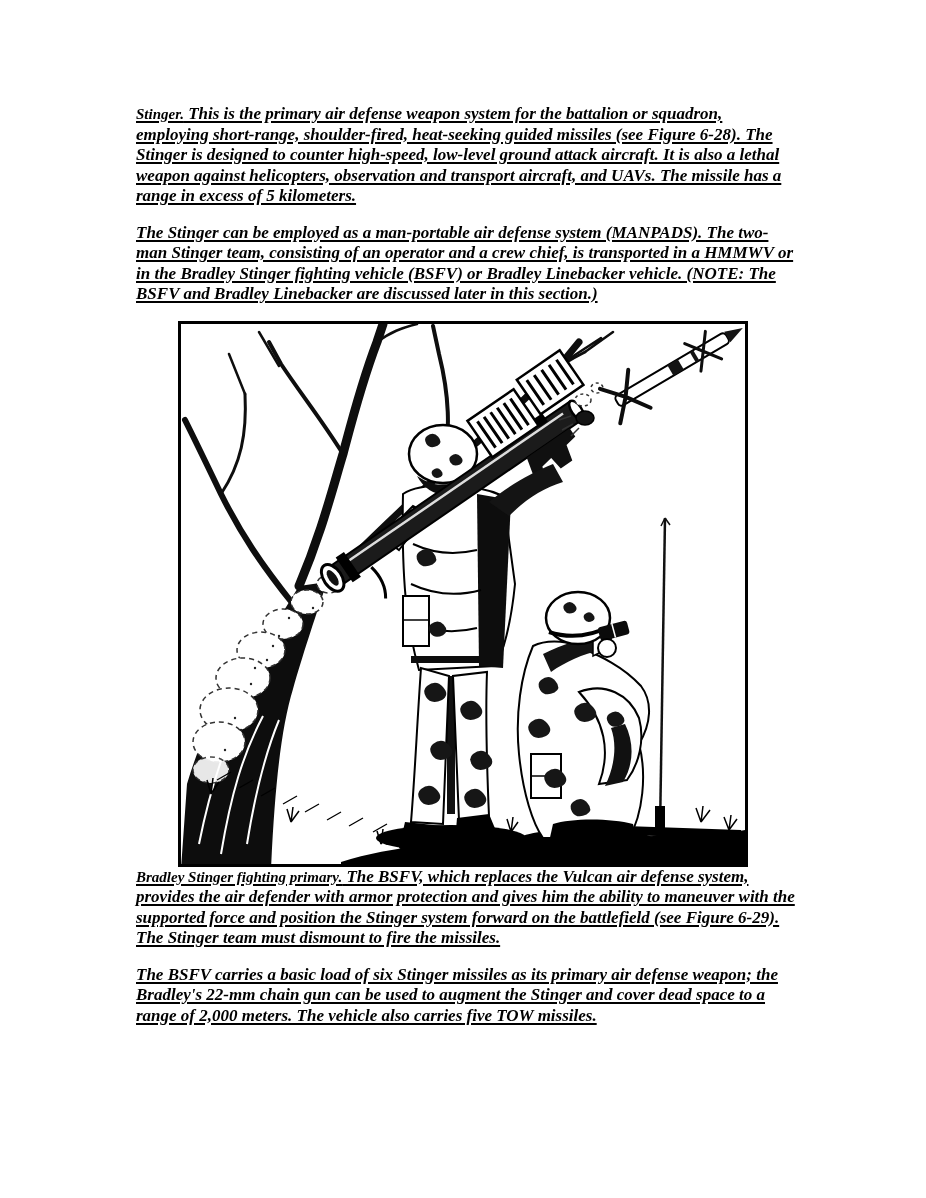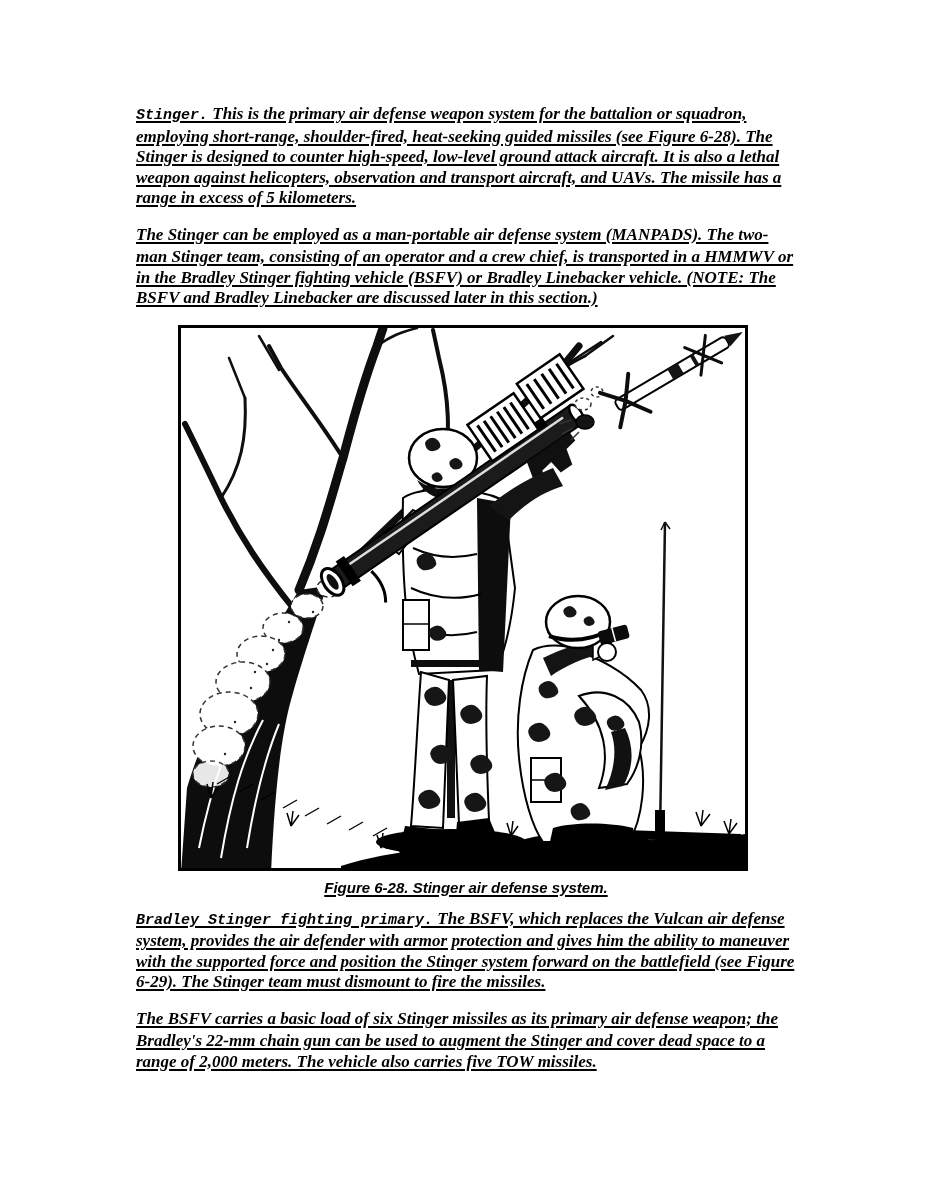--- a/index.html
+++ b/index.html
@@ -8,21 +8,21 @@
     font-family:"Liberation Serif", serif; color:#000; overflow:hidden;
   }
   .content { position:absolute; left:136px; top:104px; width:660px; }
   .para {
     margin:0 0 16px 0;
     font-style:italic; font-weight:bold; font-size:17px; line-height:20.5px;
     text-decoration:underline; text-decoration-thickness:1.6px; text-underline-offset:2px;
     color:#000; text-align:left;
   }
   .lead {
-    font-family:Liberation Mono, monospace; font-size:15px;
+    font-family:Liberation Serif, serif; font-size:15px;
     font-style:italic; font-weight:bold;
   }
   .figure-wrap {
     margin:0 0 0 42px; width:564px; height:540px;
     border:3px solid #000; background:#fff;
   }
   .figcaption {
     margin:8px 0 12px 0; text-align:center;
     font:italic bold 15px/18px "Liberation Sans", sans-serif;
     text-decoration:underline; text-decoration-thickness:1.5px; text-underline-offset:2px;
@@ -195,20 +195,19 @@
             <use href="#blob" transform="translate(396,382)"></use>
             <use href="#blob" transform="translate(350,398)"></use>
             <use href="#blob" transform="translate(428,390) scale(0.8)"></use>
             <use href="#blob" transform="translate(366,448)"></use>
             <use href="#blob" transform="translate(392,478) scale(0.9)"></use>
           </g>
         </g>
       </svg>
     </div>
 
-    <div class="figcaption">Figure 6-28. Stinger air defense system.</div>
 
     <p class="para"><span class="lead">Bradley Stinger fighting primary.</span><span> The BSFV, which replaces the Vulcan air defense system, provides the air defender with armor protection and gives him the ability to maneuver with the supported force and position the Stinger system forward on the battlefield (see Figure 6-29). The Stinger team must dismount to fire the missiles.</span></p>
 
     <p class="para"><span class="lead"></span><span>The BSFV carries a basic load of six Stinger missiles as its primary air defense weapon; the Bradley's 22-mm chain gun can be used to augment the Stinger and cover dead space to a range of 2,000 meters. The vehicle also carries five TOW missiles.</span></p>
 
   </div>
 </div>
 
 </body></html>

